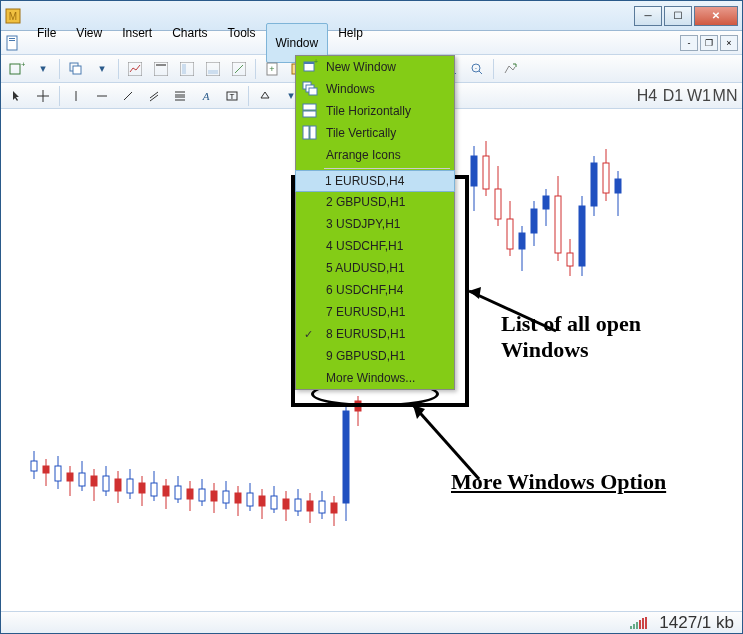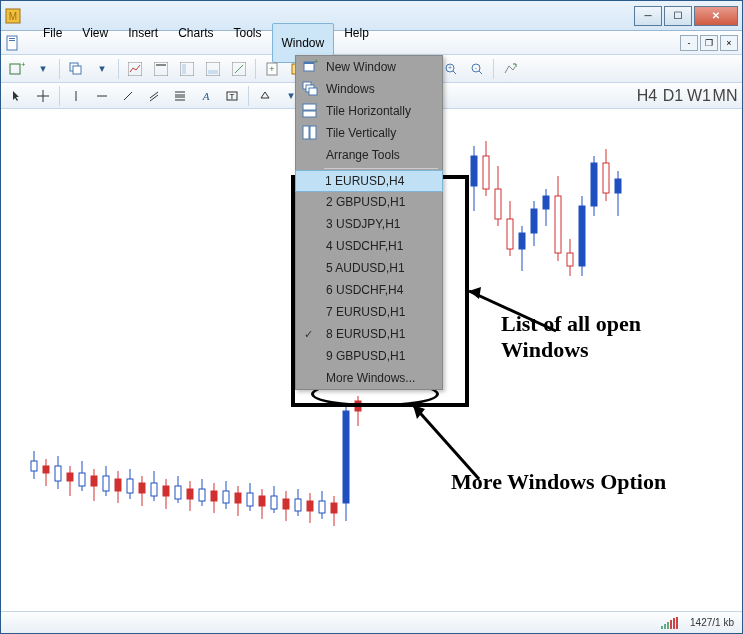--- a/index.html
+++ b/index.html
@@ -5,43 +5,43 @@
 * { box-sizing: border-box; margin: 0; padding: 0; }
 body { font-family: "Segoe UI", Tahoma, sans-serif; font-size: 12px; background: #fff; }
 .window { width: 743px; height: 634px; border: 1px solid #2a5a8a; background: #fff; position: relative; }
 .titlebar { height: 30px; background: linear-gradient(#eaf3fb, #d7e8f7); border-bottom: 1px solid #9bb8d3; display: flex; align-items: center; justify-content: space-between; padding: 0 4px; }
 .titlebar-left { display: flex; align-items: center; gap: 4px; }
 .win-controls { display: flex; gap: 2px; }
 .win-btn { width: 28px; height: 20px; border: 1px solid #5a7a9a; display: flex; align-items: center; justify-content: center; font-size: 10px; cursor: pointer; }
 .win-min { background: linear-gradient(#f0f6fb, #d0e2f0); }
 .win-max { background: linear-gradient(#f0f6fb, #d0e2f0); }
 .win-close { width: 44px; background: linear-gradient(#e89a8c, #d05a42); color: #fff; font-weight: bold; }
-.menubar { height: 24px; background: linear-gradient(#fdfdfd, #ebf2f9); border-bottom: 1px solid #c5d6e8; display: flex; align-items: center; padding: 0 4px; gap: 8px; }
+.menubar { height: 24px; background: linear-gradient(#fdfdfd, #ebf2f9); border-bottom: 1px solid #c5d6e8; display: flex; align-items: center; padding: 0 4px; gap: 2px; }
 .app-icon { width: 16px; height: 16px; margin-right: 4px; }
 .menu-item { padding: 3px 10px; cursor: pointer; border-radius: 2px; }
 .menu-item.open { background: #cde6f7; border: 1px solid #7eb4d8; padding: 12px 9px; }
 .mdi-controls { margin-left: auto; display: flex; gap: 2px; }
 .mdi-btn { width: 18px; height: 16px; border: 1px solid #9ab; background: #eef5fb; font-size: 9px; display: flex; align-items: center; justify-content: center; cursor: pointer; }
 .toolbar { height: 28px; background: linear-gradient(#fdfdfd, #e9f0f7); border-bottom: 1px solid #c5d6e8; display: flex; align-items: center; padding: 0 4px; gap: 2px; }
 .toolbar2 { height: 26px; background: linear-gradient(#fdfdfd, #e9f0f7); border-bottom: 1px solid #c5d6e8; display: flex; align-items: center; padding: 0 4px; gap: 2px; }
 .tbtn { width: 24px; height: 22px; border: 1px solid transparent; display: flex; align-items: center; justify-content: center; cursor: pointer; font-size: 11px; color: #2a5a8a; }
 .tsep { width: 1px; height: 20px; background: #c5d6e8; margin: 0 2px; }
 .tlabel { padding: 0 6px; color: #333; font-size: 11px; cursor: pointer; }
 .tf-btn { width: 26px; height: 20px; font-size: 16px; text-align: center; line-height: 20px; color: #444; cursor: pointer; }
 .chart-area { position: absolute; top: 108px; left: 0; right: 0; bottom: 22px; background: #fff; overflow: hidden; }
 .chart-svg { width: 100%; height: 100%; }
-.dropdown { position: absolute; top: 54px; left: 294px; width: 148px; background: #a3a3a3; border: 1px solid #888; box-shadow: 2px 2px 4px rgba(0,0,0,0.25); z-index: 10; }
+.dropdown { position: absolute; top: 54px; left: 294px; width: 160px; background: #84cc16; border: 1px solid #888; box-shadow: 2px 2px 4px rgba(0,0,0,0.25); z-index: 10; }
 .dd-item { height: 22px; display: flex; align-items: center; padding-left: 30px; position: relative; cursor: pointer; font-size: 12px; color: #222; }
 .dd-item.highlight { background: #bfe0f5; border: 1px solid #7eb4d8; margin: -1px; padding-left: 29px; }
 .dd-icon { position: absolute; left: 6px; width: 16px; height: 16px; display: flex; align-items: center; justify-content: center; }
 .dd-sep { height: 1px; background: #ccc; margin: 2px 4px 2px 28px; }
 .dd-check { position: absolute; left: 8px; font-size: 11px; color: #333; }
 .annotation-box { position: absolute; border: 4px solid #000; pointer-events: none; }
 .annotation-text { position: absolute; font-family: "Comic Sans MS", cursive; font-size: 22px; font-weight: bold; color: #000; line-height: 1.2; }
-.statusbar { position: absolute; bottom: 0; left: 0; right: 0; height: 22px; background: linear-gradient(#fdfdfd, #e9f0f7); border-top: 1px solid #c5d6e8; display: flex; align-items: center; justify-content: flex-end; padding: 0 8px; gap: 12px; font-size: 10px; color: #333; }
+.statusbar { position: absolute; bottom: 0; left: 0; right: 0; height: 22px; background: linear-gradient(#fdfdfd, #e9f0f7); border-top: 1px solid #c5d6e8; display: flex; align-items: center; justify-content: flex-end; padding: 0 8px; gap: 12px; font-size: 17px; color: #333; }
 .signal-bars { display: flex; align-items: flex-end; gap: 1px; height: 12px; }
 .signal-bars span { width: 2px; background: #6a8; }
 .oval { position: absolute; border: 3px solid #000; border-radius: 50%; pointer-events: none; }
 </style>
 </head>
 <body>
 
 <div class="window">
 
   <div class="titlebar">
@@ -369,21 +369,21 @@
         <div class="dd-item">
           <span class="dd-icon">
             <svg width="16" height="16" viewBox="0 0 16 16">
               <rect x="1" y="1" width="6" height="13" fill="#fff" stroke="#4a7ab0"></rect>
               <rect x="8" y="1" width="6" height="13" fill="#fff" stroke="#4a7ab0"></rect>
             </svg>
           </span>
           <span>Tile Vertically</span>
         </div>
         <div class="dd-item">
-          <span>Arrange Tools</span>
+          <span>Arrange Icons</span>
         </div>
       </div>
     <div class="dd-sep"></div>
     <div id="dd-windows">
         <div class="dd-item highlight">
           <span>1 EURUSD,H4</span>
         </div>
         <div class="dd-item">
           <span>2 GBPUSD,H1</span>
         </div>
@@ -418,21 +418,21 @@
   <div class="annotation-box" style="top:174px; left:290px; width:178px; height:232px;"></div>
   <div class="oval" style="top:380px; left:310px; width:128px; height:26px;"></div>
   <svg style="position:absolute; top:0; left:0; width:743px; height:634px; pointer-events:none;">
     <line x1="468" y1="290" x2="555" y2="330" stroke="#000" stroke-width="3"></line>
     <polygon points="468,290 478,298 480,286" fill="#000"></polygon>
     <line x1="412" y1="404" x2="478" y2="478" stroke="#000" stroke-width="3"></line>
     <polygon points="412,404 424,408 416,418" fill="#000"></polygon>
   </svg>
   <div class="annotation-text" style="top:310px; left:500px; white-space:pre;">List of all open
 Windows</div>
-  <div class="annotation-text" style="top:468px; left:450px;">More Windows Option</div>
+  <div class="annotation-text" style="top:468px; left:450px;text-decoration:underline;">More Windows Option</div>
 
   <div class="statusbar">
     <div class="signal-bars">
       <span style="height:3px;background:#6a8"></span>
         <span style="height:5px;background:#6a8"></span>
         <span style="height:7px;background:#6a8"></span>
         <span style="height:9px;background:#c44"></span>
         <span style="height:11px;background:#c44"></span>
         <span style="height:12px;background:#c44"></span>
     </div>

